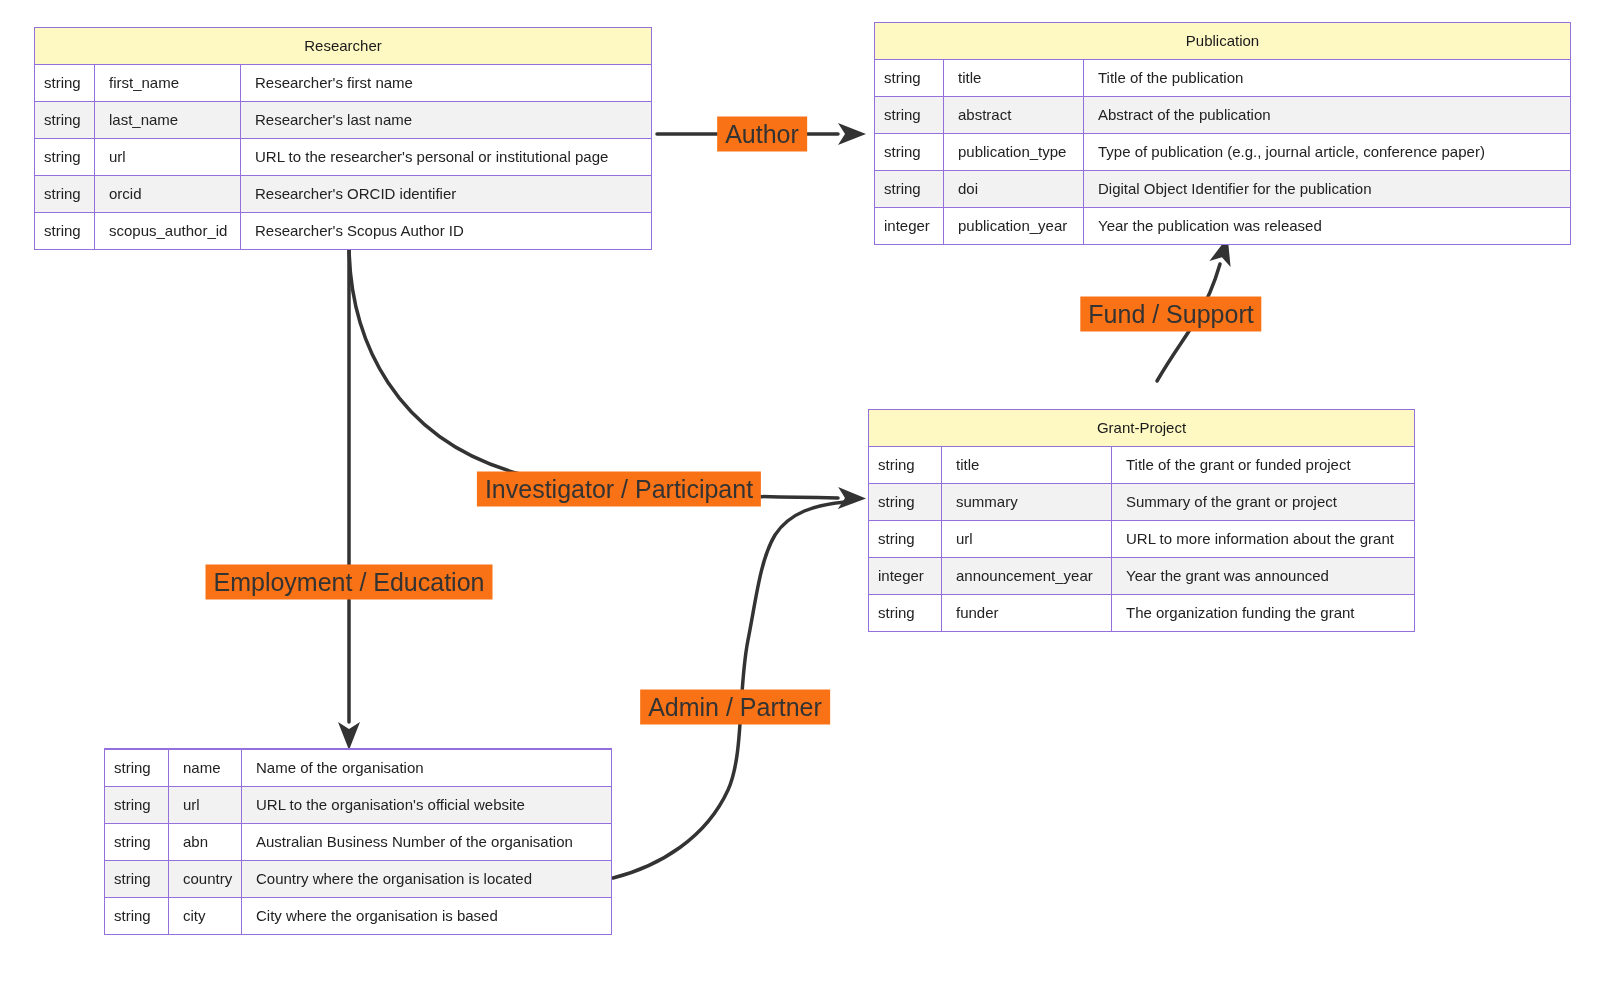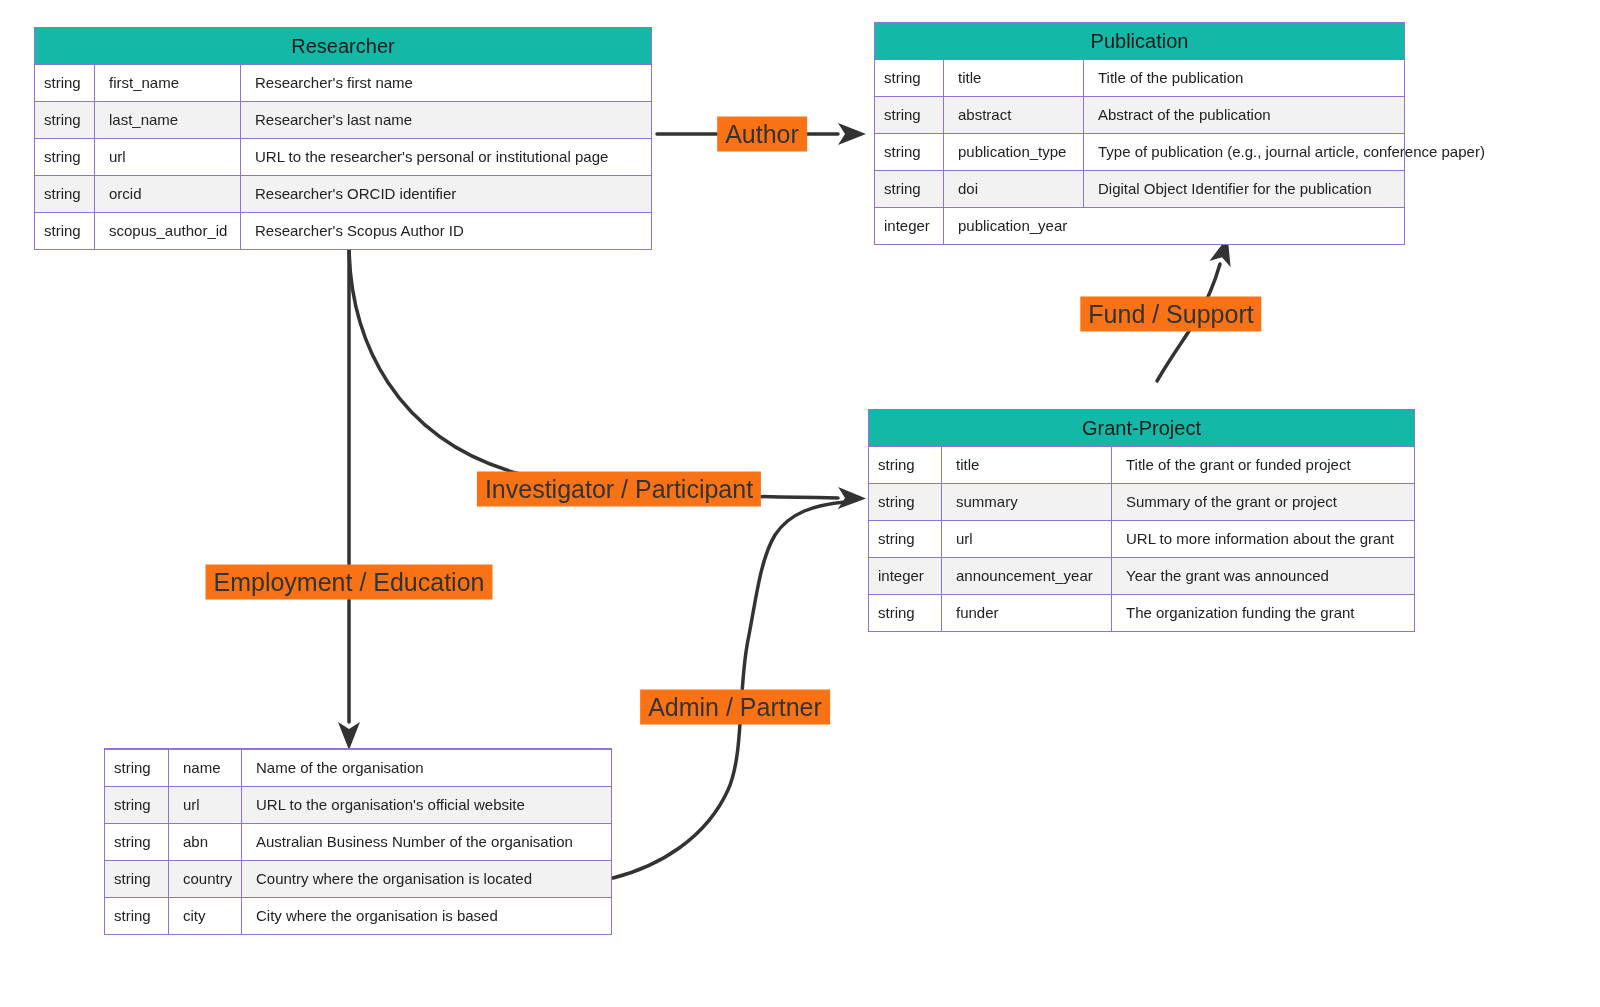--- a/index.html
+++ b/index.html
@@ -28,22 +28,22 @@
     border: 1px solid #9370DB;
     background: #ffffff;
     color: #222222;
     font-size: 15px;
     box-sizing: border-box;
   }
   .entity .entity-title {
     height: 36px;
     line-height: 36px;
     text-align: center;
-    background: #14b8a6;
-    font-size: 20px;
+    background: #fef9c3;
+    font-size: 15px;
     color: #1a1a1a;
   }
   .entity .entity-row {
     display: grid;
     grid-template-columns: var(--c1) var(--c2) 1fr;
     height: 36px;
     line-height: 36px;
     border-top: 1px solid #9370DB;
     background: #ffffff;
     white-space: nowrap;
@@ -106,21 +106,21 @@
         <div class="cell name">orcid</div>
         <div class="cell comment">Researcher's ORCID identifier</div>
       </div>
       <div class="entity-row">
         <div class="cell type">string</div>
         <div class="cell name">scopus_author_id</div>
         <div class="cell comment">Researcher's Scopus Author ID</div>
       </div>
     </div>
 
-  <div class="entity" style="left:874px; top:22px; width:531px; --c1:68px; --c2:140px;">
+  <div class="entity" style="left:874px; top:22px; width:697px; --c1:68px; --c2:140px;">
       <div class="entity-title">Publication</div>
       <div class="entity-row">
         <div class="cell type">string</div>
         <div class="cell name">title</div>
         <div class="cell comment">Title of the publication</div>
       </div>
       <div class="entity-row alt">
         <div class="cell type">string</div>
         <div class="cell name">abstract</div>
         <div class="cell comment">Abstract of the publication</div>
@@ -131,20 +131,21 @@
         <div class="cell comment">Type of publication (e.g., journal article, conference paper)</div>
       </div>
       <div class="entity-row alt">
         <div class="cell type">string</div>
         <div class="cell name">doi</div>
         <div class="cell comment">Digital Object Identifier for the publication</div>
       </div>
       <div class="entity-row">
         <div class="cell type">integer</div>
         <div class="cell name">publication_year</div>
+        <div class="cell comment">Year the publication was released</div>
       </div>
     </div>
 
   <div class="entity" style="left:868px; top:383px; width:547px;margin-top:26px; --c1:72px; --c2:170px;">
       <div class="entity-title">Grant-Project</div>
       <div class="entity-row">
         <div class="cell type">string</div>
         <div class="cell name">title</div>
         <div class="cell comment">Title of the grant or funded project</div>
       </div>

